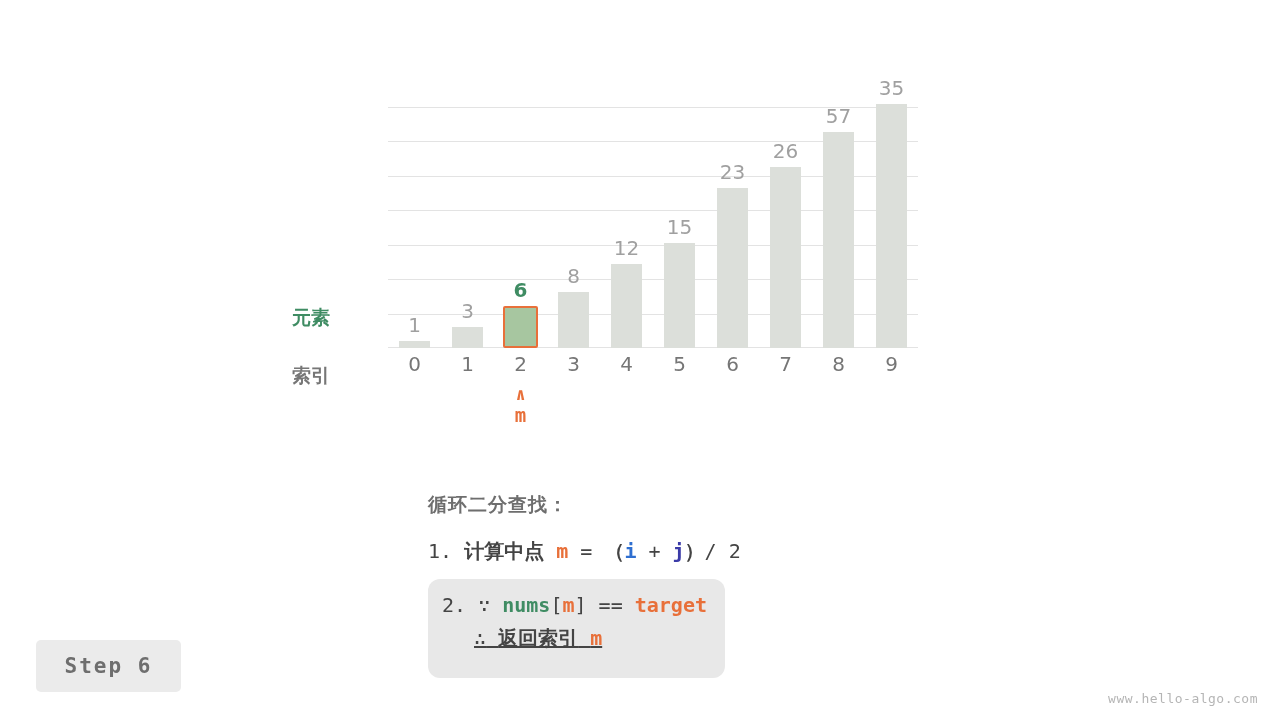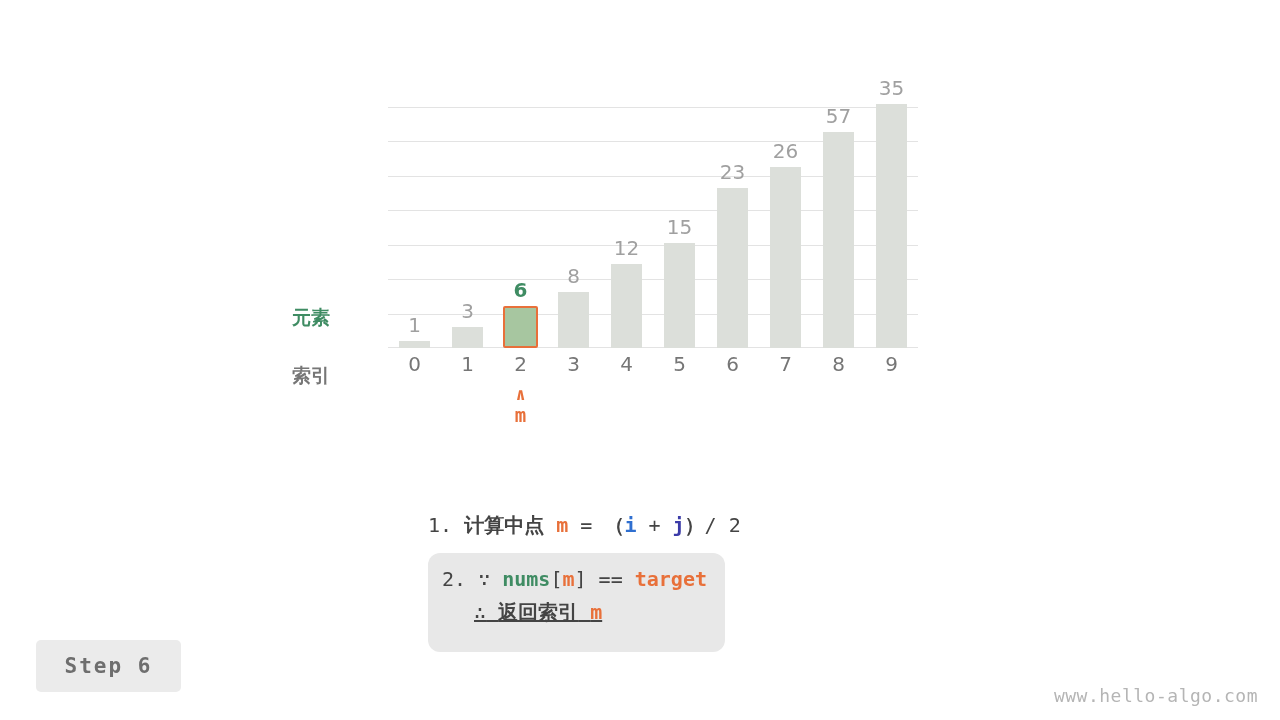--- a/index.html
+++ b/index.html
@@ -194,21 +194,21 @@
     color: #6e6e6e;
     letter-spacing: 2px;
   }
 
   
   #watermark {
     position: absolute;
     right: 22px;
     bottom: 14px;
     font-family: "DejaVu Sans Mono", monospace;
-    font-size: 18px;
+    font-size: 13px;
     color: #b5b5b5;
     letter-spacing: 0.5px;
   }
 </style>
 </head>
 <body>
 
 <div id="chart-area">
 
   <div class="axis-label" id="label-elements">元素</div>
@@ -283,20 +283,21 @@
 
   <div id="pointer-layer">
       <div class="pointer" style="left: 194px; top: 296px;">
         <div class="caret">∧</div>
         <div class="name">m</div>
       </div>
     </div>
 </div>
 
 <div id="text-block">
+  <div id="caption">循环二分查找：</div>
 
   <div class="step-line">
     <span class="tok-plain">1.</span>
     <span class="cjk tok-plain">计算中点</span>
     <span class="tok-m">m</span>
     <span class="tok-plain">=</span>
     <span class="cjk tok-plain">（</span><span class="tok-i">i</span>
     <span class="tok-plain">+</span>
     <span class="tok-j">j</span><span class="cjk tok-plain">）</span><span class="tok-plain">/</span>
     <span class="tok-plain">2</span>

